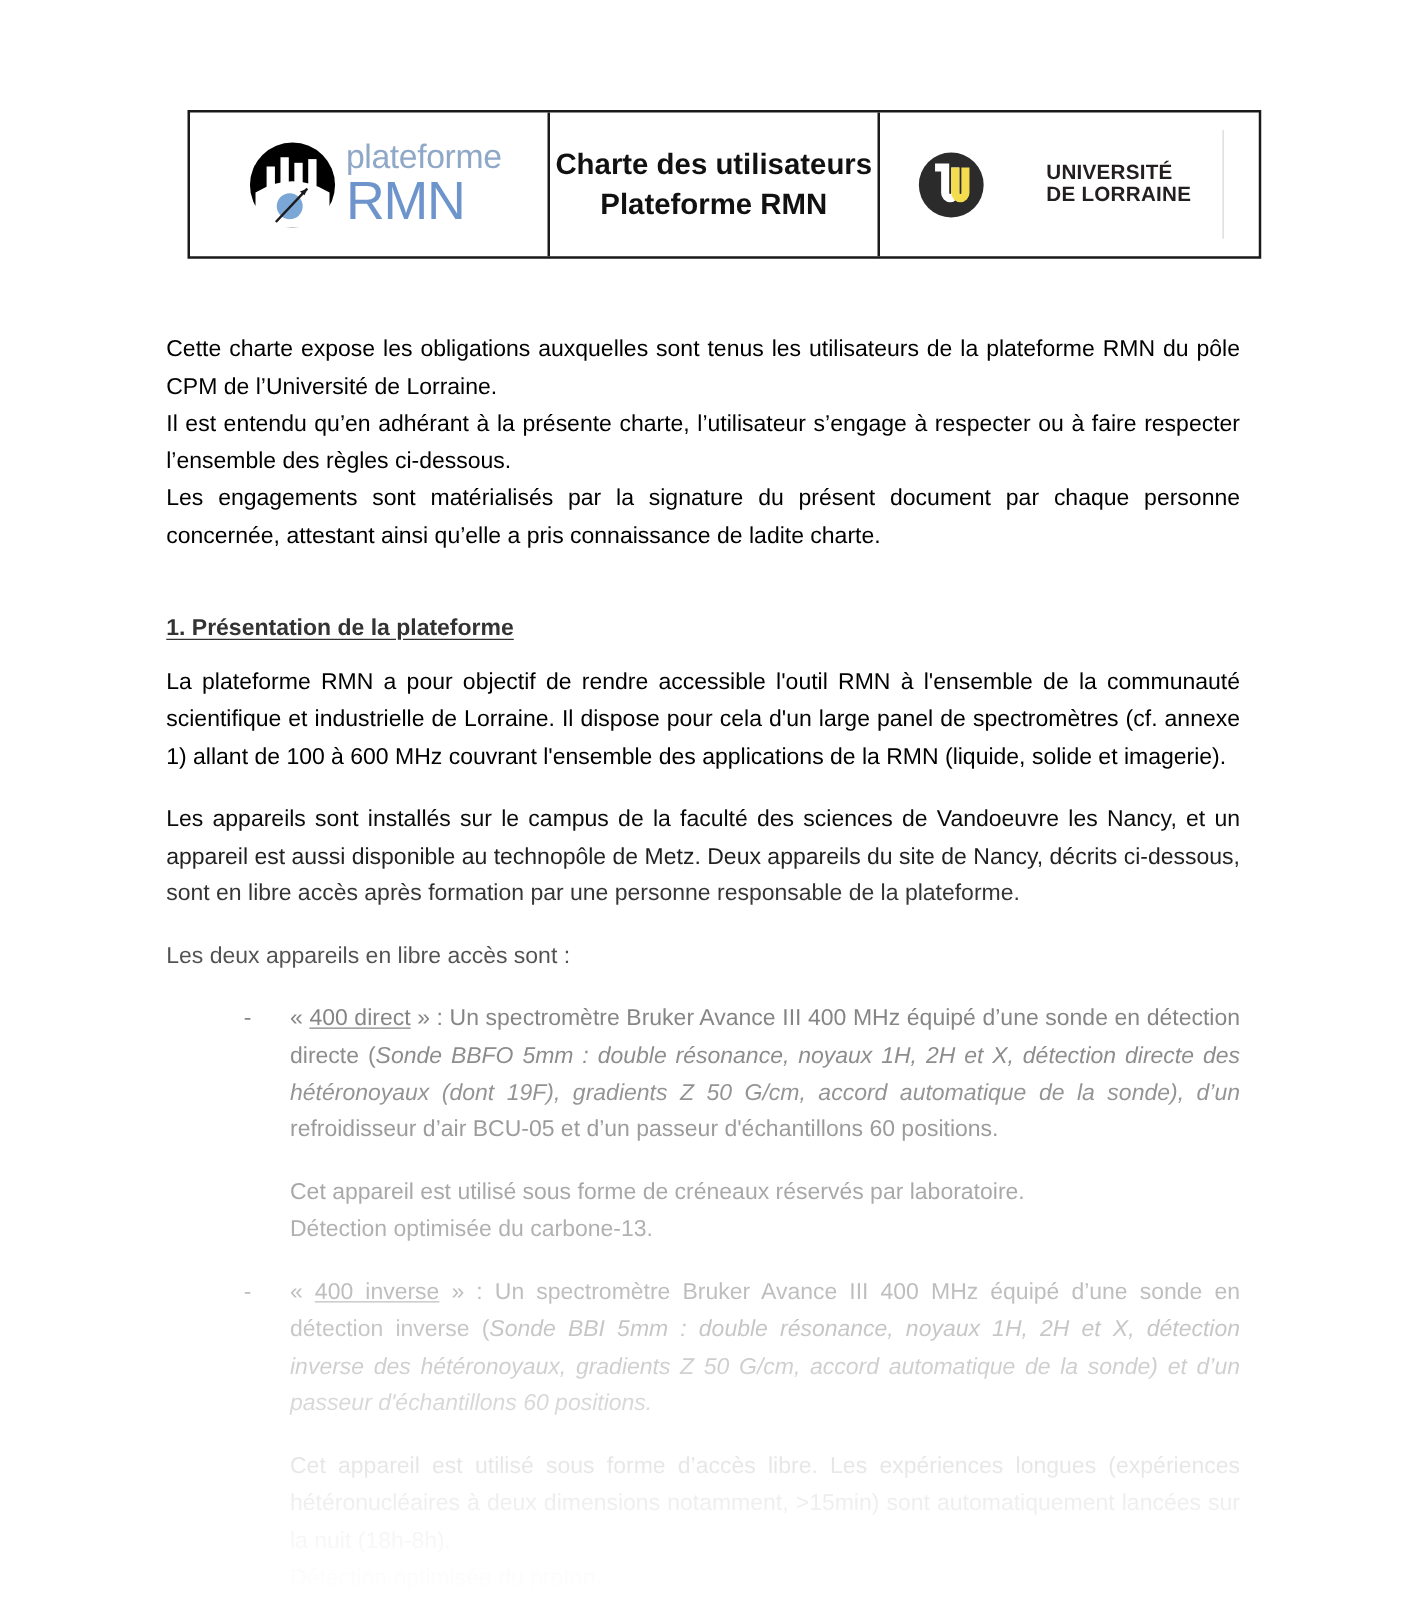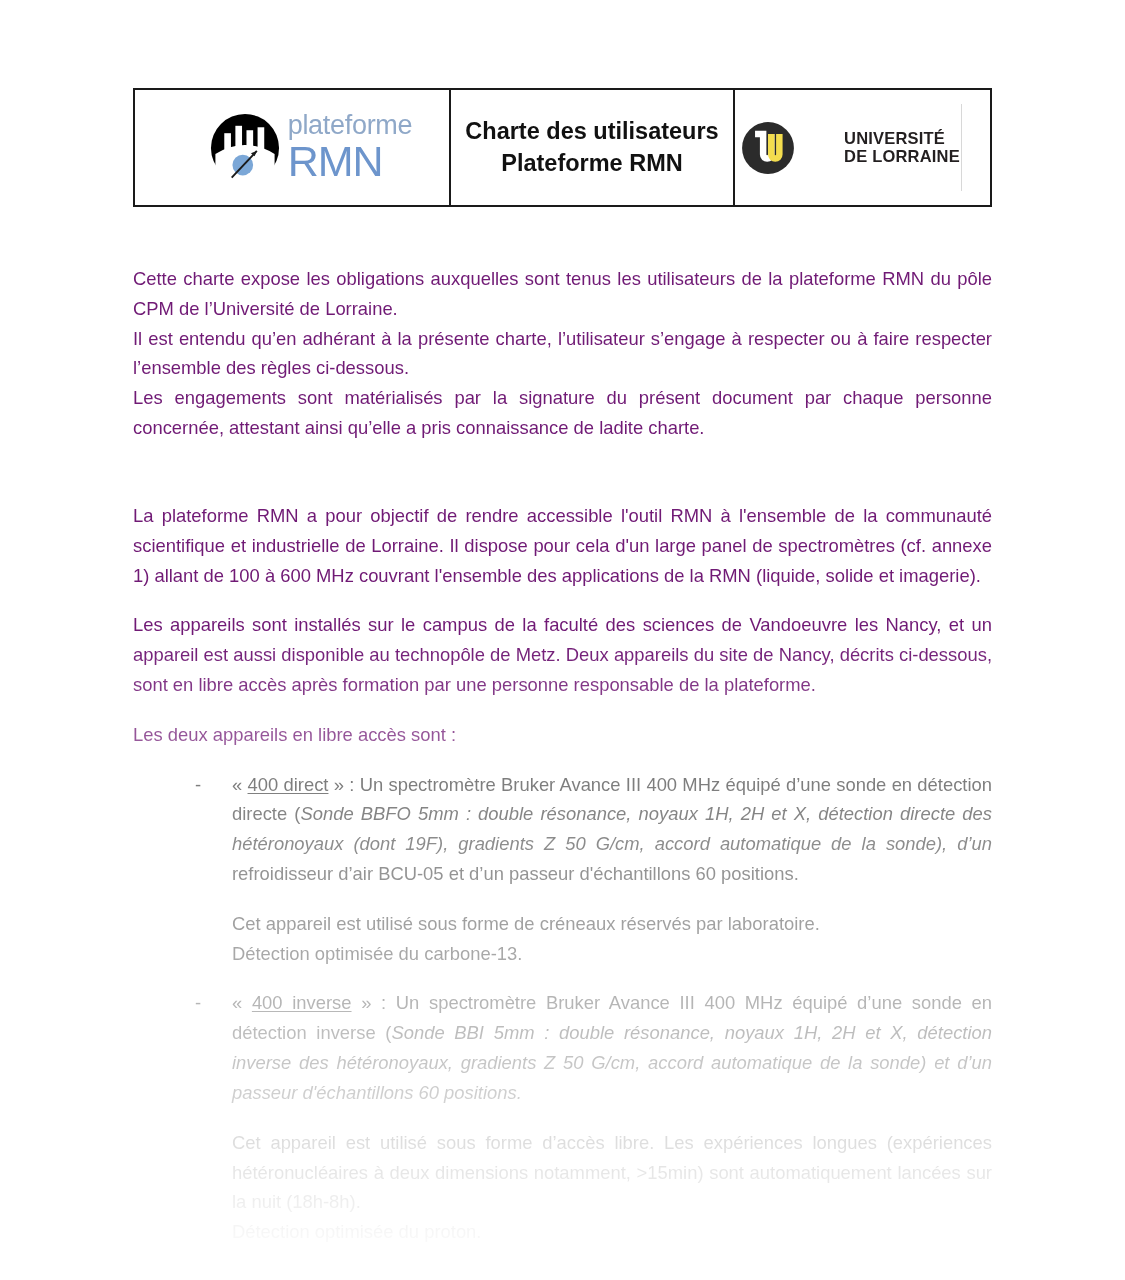--- a/index.html
+++ b/index.html
@@ -13,38 +13,37 @@
   #page {
     position: relative;
     width: 1125px;
     height: 1280px;
     background: #ffffff;
     overflow: hidden;
   }
   
   #header-table {
     position: absolute;
-    left: 133px;
+    left: 150px;
     top: 88px;
     width: 859px;
     height: 119px;
     border: 2px solid #1a1a1a;
     box-sizing: border-box;
     display: flex;
     background: #fff;
-    padding-left: 28px;
   }
   .hcell {
     display: flex;
     align-items: center;
     justify-content: center;
     box-sizing: border-box;
   }
   #cell-logo  { width: 288px; border-right: 2px solid #1a1a1a; }
-  #cell-title { width: 284px; border-right: 2px solid #1a1a1a; }
+  #cell-title { width: 264px; border-right: 2px solid #1a1a1a; }
   #cell-ul    { flex: 1; position: relative; }
 
   
   #rmn-logo {
     display: flex;
     align-items: center;
     gap: 6px;
     transform: translateX(4px);
   }
   #rmn-mark { width: 74px; height: 74px; display: block; }
@@ -105,21 +104,21 @@
   
   #body-col {
     position: absolute;
     left: 133px;
     top: 250px;
     width: 859px;
   }
   .para {
     font-size: 18.4px;
     line-height: 1.62;
-    color: #701a75;
+    color: #000000;
     text-align: justify;
     margin: 0;
   }
   .para.ragged { text-align: left; }
   .h-bold {
     font-size: 18.4px;
     font-weight: bold;
     color: #222;
     margin: 0;
     line-height: 1.6;
@@ -236,20 +235,21 @@
   <div id="body-col">
 
     <div class="sp-14"></div>
 
     <p class="para">Cette charte expose les obligations auxquelles sont tenus les utilisateurs de la plateforme RMN du pôle CPM de l’Université de Lorraine.</p>
     <p class="para">Il est entendu qu’en adhérant à la présente charte, l’utilisateur s’engage à respecter ou à faire respecter l’ensemble des règles ci-dessous.</p>
     <p class="para">Les engagements sont matérialisés par la signature du présent document par chaque personne concernée, attestant ainsi qu’elle a pris connaissance de ladite charte.</p>
 
     <div class="sp-44"></div>
 
+    <div class="h-sect">1. Présentation de la plateforme</div>
     <div class="sp-14"></div>
 
     <p class="para">La plateforme RMN a pour objectif de rendre accessible l'outil RMN à l'ensemble de la communauté scientifique et industrielle de Lorraine. Il dispose pour cela d'un large panel de spectromètres (cf. annexe 1) allant de 100 à 600 MHz couvrant l'ensemble des applications de la RMN (liquide, solide et imagerie).</p>
     <div class="sp-20"></div>
     <p class="para">Les appareils sont installés sur le campus de la faculté des sciences de Vandoeuvre les Nancy, et un appareil est aussi disponible au technopôle de Metz. Deux appareils du site de Nancy, décrits ci-dessous, sont en libre accès après formation par une personne responsable de la plateforme.</p>
     <div class="sp-20"></div>
     <p class="para ragged">Les deux appareils en libre accès sont :</p>
 
     <div class="sp-20"></div>
 

